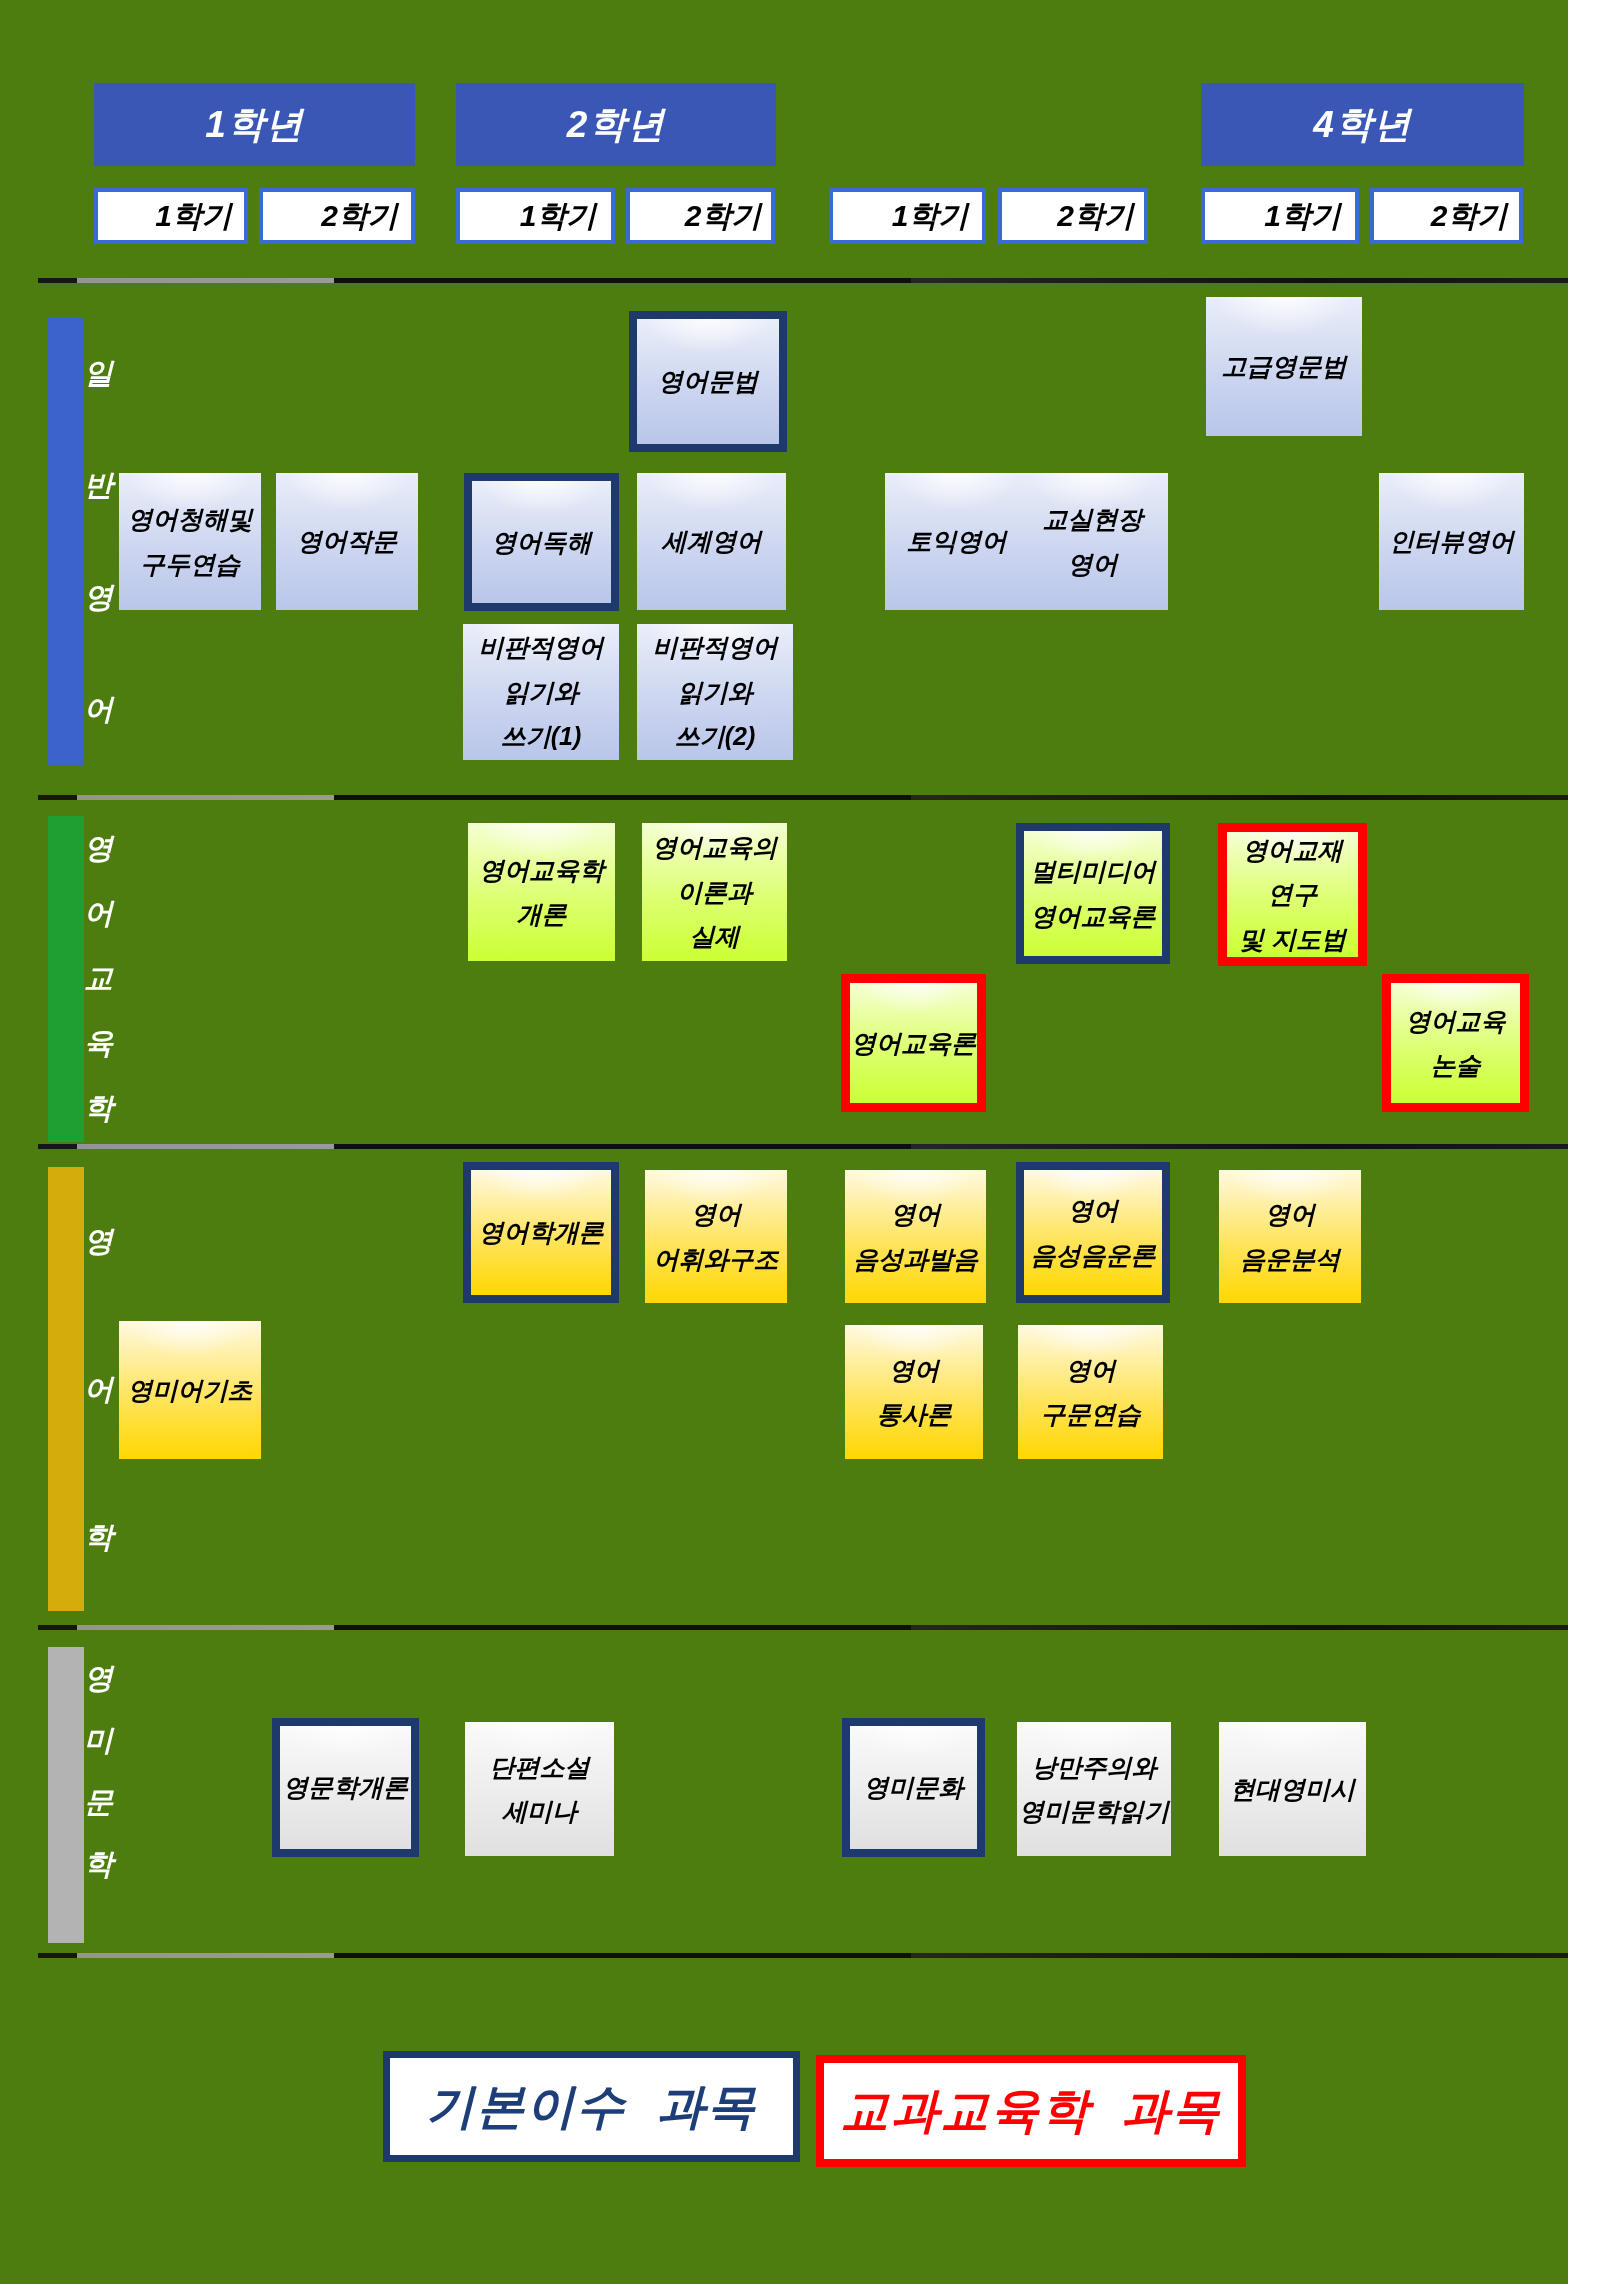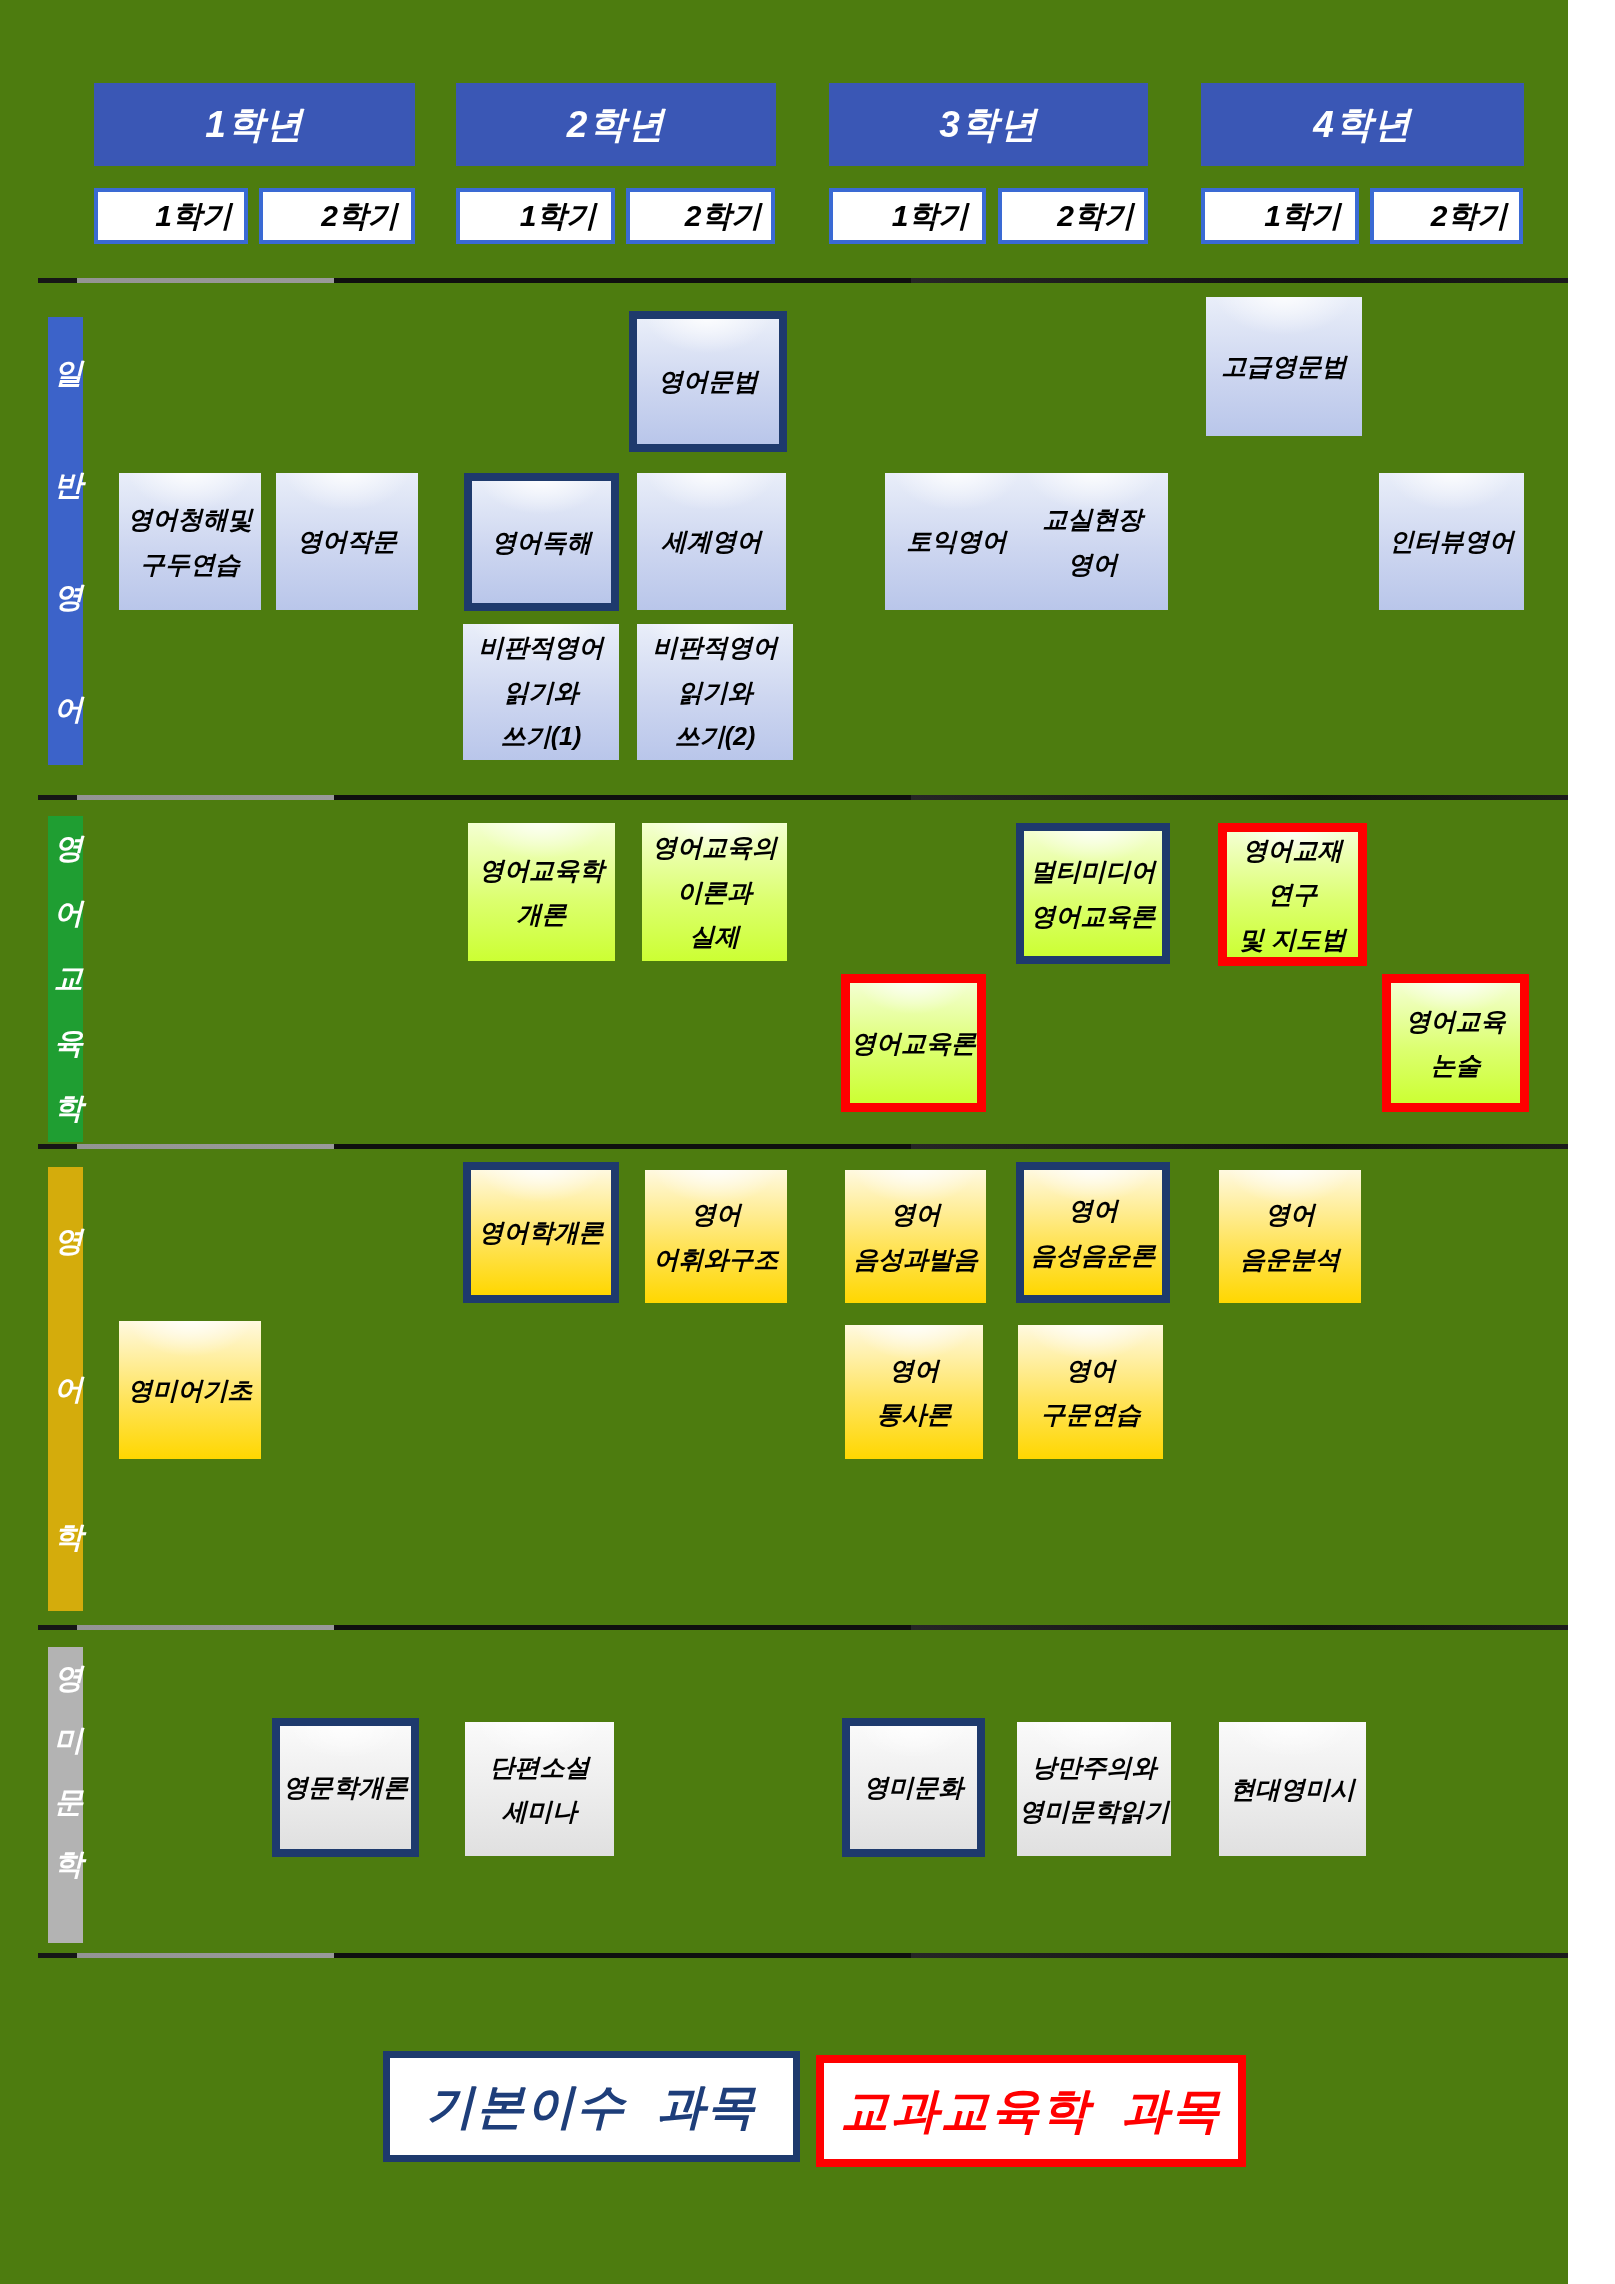--- a/index.html
+++ b/index.html
@@ -17,22 +17,22 @@
     background:#ffffff;border:4.6px solid #3a6ad4;color:#000000;
     font-size:30px;font-weight:700;display:flex;align-items:center;justify-content:center;padding-left:45px;
   }
   
   .divider{
     height:4.6px;left:38px;width:1559px;
     background:linear-gradient(90deg,#161616 0%,#161616 2.5%,#949494 2.5%,#9a9a9a 19%,#0f0f0f 19%,#0f0f0f 56%,#262626 56%,#101010 82%,#1c1c1c 100%);
   }
   
   .vbar{
-    width:35px;color:#ffffff;font-weight:700;font-size:29px;text-align:right;
-    word-break:break-all;white-space:normal;
+    width:35px;color:#ffffff;font-weight:700;font-size:29px;text-align:left;
+    word-break:break-all;white-space:normal;padding-left:36px;
   }
   
   .course{
     display:flex;flex-direction:column;align-items:center;justify-content:center;
     text-align:center;font-size:25px;font-weight:700;color:#000000;
     line-height:1.78;white-space:pre-line;
   }
   .c-blue{
     background-image:radial-gradient(60% 42% at 50% -4%,rgba(255,255,255,0.95),rgba(255,255,255,0) 75%),
       linear-gradient(180deg,#e9eef9 0%,#cdd6f0 55%,#b9c6ea 100%);
@@ -59,21 +59,20 @@
   .legend-basic{border:7.2px solid #1e3a6d;color:#1e3e7a;}
   .legend-pedagogy{border:8.5px solid #ff0000;color:#ff0000;}
 </style>
 </head>
 <body>
 
 <div class="page">
 
   <div class="abs year-head" style="left:94px;top:83px;width:321px;height:83px">1학년</div>
   <div class="abs year-head" style="left:456px;top:83px;width:320px;height:83px">2학년</div>
-  <div class="abs year-head" style="left:829px;top:83px;width:319px;height:83px">3학년</div>
   <div class="abs year-head" style="left:1201px;top:83px;width:323px;height:83px">4학년</div>
 
   <div class="abs sem-head" style="left:94px;top:188px;width:154px;height:56px">1학기</div>
   <div class="abs sem-head" style="left:259px;top:188px;width:156px;height:56px">2학기</div>
   <div class="abs sem-head" style="left:456px;top:188px;width:159px;height:56px">1학기</div>
   <div class="abs sem-head" style="left:626px;top:188px;width:149px;height:56px">2학기</div>
   <div class="abs sem-head" style="left:829px;top:188px;width:157px;height:56px">1학기</div>
   <div class="abs sem-head" style="left:998px;top:188px;width:150px;height:56px">2학기</div>
   <div class="abs sem-head" style="left:1201px;top:188px;width:158px;height:56px">1학기</div>
   <div class="abs sem-head" style="left:1370px;top:188px;width:153px;height:56px">2학기</div>

